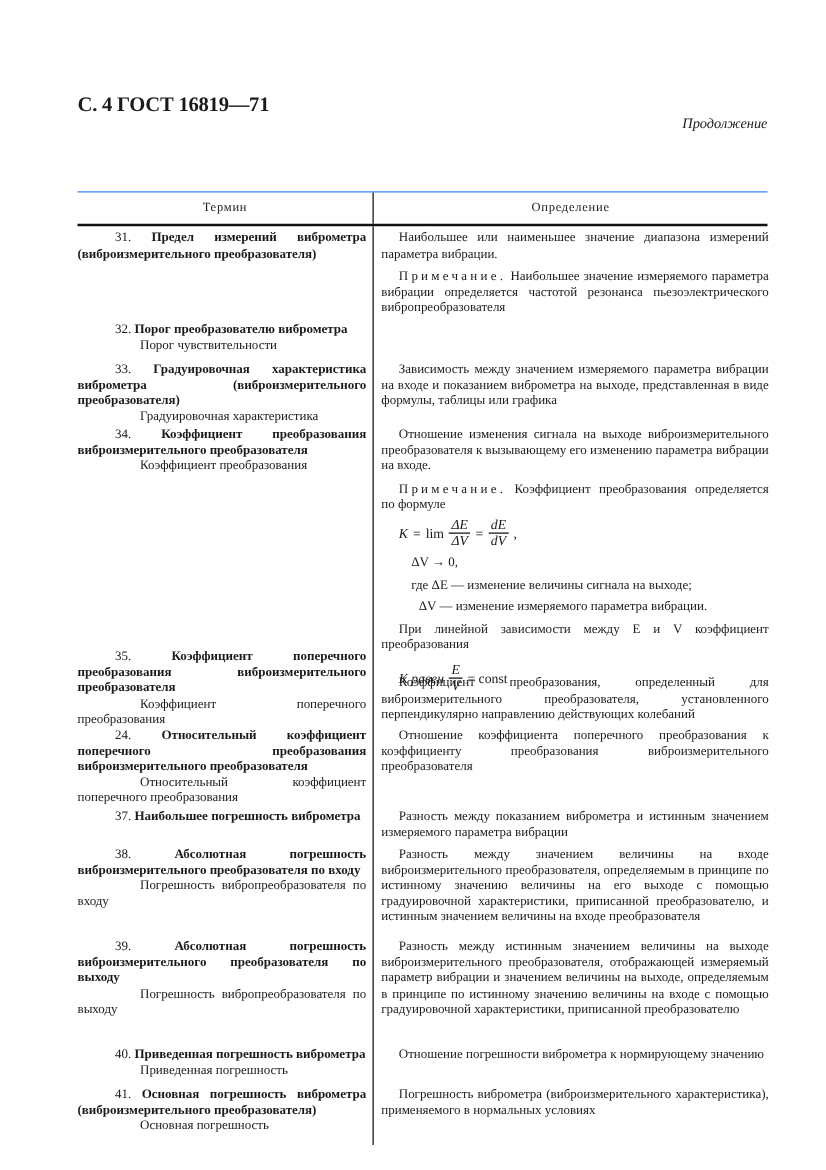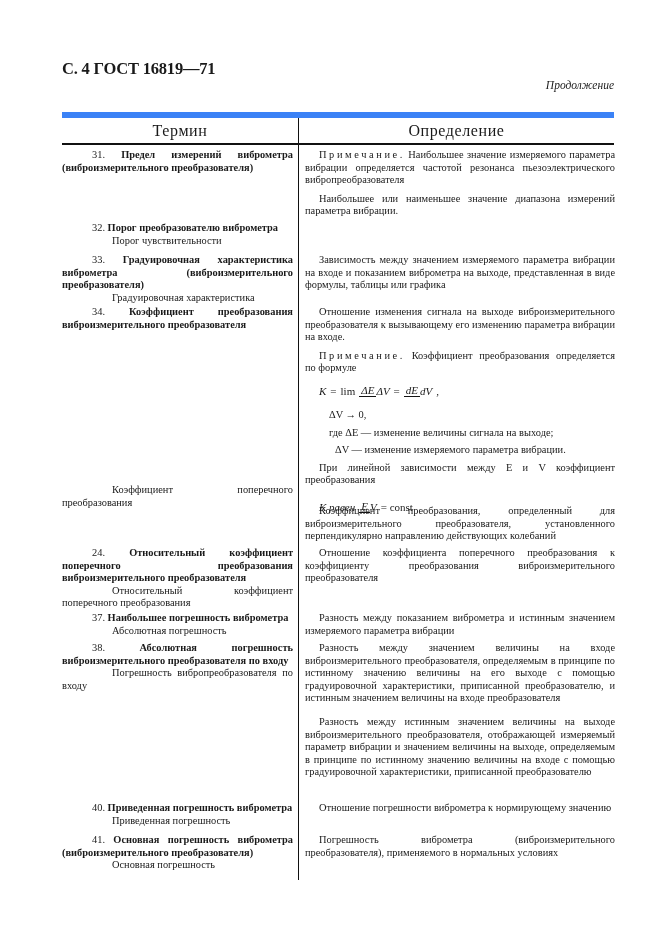--- a/index.html
+++ b/index.html
@@ -1,37 +1,37 @@
 <!DOCTYPE html>
 <html><head>
 <meta charset="utf-8">
 <style>
   html, body { margin:0; padding:0; background:#fff; }
   body { width:661px; height:936px; position:relative; overflow:hidden;
          font-family:"Liberation Serif", "DejaVu Serif", serif; color:#1a1a1a; }
-  .page-header { position:absolute; left:62px; top:59px; font-weight:bold; font-size:16.5px; letter-spacing:-0.2px; }
-  .continuation { position:absolute; right:47px; top:79px; font-style:italic; font-size:11.5px; }
+  .page-header { position:absolute; left:62px; top:74px; font-weight:bold; font-size:16.5px; letter-spacing:-0.2px; }
+  .continuation { position:absolute; right:47px; top:93px; font-style:italic; font-size:11.5px; }
   .table { position:absolute; left:62px; top:112px; width:552px; }
-  .hdr { display:flex; border-top:6px solid #3b82f6; border-bottom:2.5px solid #111; height:25px; font-size:16px; letter-spacing:0.6px; }
+  .hdr { display:flex; border-top:1px solid #3b82f6; border-bottom:2.5px solid #111; height:25px; font-size:10px; letter-spacing:0.6px;margin-top:41px; }
   .hdr div { display:flex; align-items:center; justify-content:center; }
   .hdr .c1 { width:236px; border-right:1.3px solid #111; }
   .hdr .c2 { flex:1; }
   .vline { position:absolute; left:236px; top:0; width:1.3px; height:735px; background:#111; }
   .rows { position:relative; }
   .row { position:absolute; left:0; width:552px; display:flex; font-size:10.4px; line-height:12.6px; }
   .row .term { width:231px; padding-right:5px; text-align:justify; }
   .row .def { width:310px; margin-left:243px; position:absolute; left:0; text-align:justify; }
   .term .main { font-weight:bold; }
   .term .alt { display:block; padding-left:50px; text-indent:0; }
   .term .first { text-indent:30px; display:block; }
   .term .alt2 { display:block; text-indent:50px; }
   .def p { margin:0 0 6px 0; text-indent:14px; }
   .spaced { letter-spacing:2.6px; }
   .formula { margin:2px 0 4px 14px; display:flex; align-items:center; font-style:italic; font-size:11px; height:28px; }
-  .frac { display:inline-flex; align-items:center; margin:0 4px; line-height:12px; }
+  .frac { display:inline-flex; flex-direction:column; align-items:center; margin:0 4px; line-height:12px; }
   .frac .n { border-bottom:1px solid #111; padding:0 2px; }
   .up { font-style:normal; }
   .ln { margin:0 0 5px 24px; }
   .ln2 { margin:0 0 5px 30px; }
 </style>
 </head>
 <body>
 
 <div class="page-header">С. 4 ГОСТ 16819—71</div>
 <div class="continuation">Продолжение</div>
@@ -42,22 +42,22 @@
     <div class="c2">Определение</div>
   </div>
   <div class="rows">
     <div class="vline"></div>
 
     <div class="row" style="top:4px">
       <div class="term">
         <span class="first"><span>31.</span> <span class="main">Предел измерений виброметра (виброизмерительного преобразователя)</span></span>
       </div>
       <div class="def">
+        <p>Наибольшее или наименьшее значение диапазона измерений параметра вибрации.</p>
         <p><span class="spaced">Примечание.</span> <span>Наибольшее значение измеряемого параметра вибрации определяется частотой резонанса пьезоэлектрического вибропреобразователя</span></p>
-        <p>Наибольшее или наименьшее значение диапазона измерений параметра вибрации.</p>
       </div>
     </div>
 
     <div class="row" style="top:77px">
       <div class="term">
         <span class="first"><span>32.</span> <span class="main">Порог преобразователю виброметра</span></span>
         <span class="alt">Порог чувствительности</span>
       </div>
     </div>
 
@@ -67,20 +67,21 @@
         <span class="alt">Градуировочная характеристика</span>
       </div>
       <div class="def">
         <p>Зависимость между значением измеряемого параметра вибрации на входе и показанием виброметра на выходе, представленная в виде формулы, таблицы или графика</p>
       </div>
     </div>
 
     <div class="row" style="top:161px">
       <div class="term">
         <span class="first"><span>34.</span> <span class="main">Коэффициент преобразования виброизмерительного преобразователя</span></span>
+        <span class="alt">Коэффициент преобразования</span>
       </div>
       <div class="def">
         <p>Отношение изменения сигнала на выходе виброизмерительного преобразователя к вызывающему его изменению параметра вибрации на входе.</p>
         <p style="margin-bottom:2px"><span class="spaced">Примечание.</span> <span>Коэффициент преобразования определяется по формуле</span></p>
         <div class="formula">
           <span>K</span>
           <span class="up" style="margin:0 4px">=</span>
           <span class="up">lim</span>
           <span class="frac">
               <span class="n">ΔE</span>
@@ -103,58 +104,62 @@
               <span class="n">E</span>
               <span>V</span>
             </span>
           <span class="up">= const</span>
         </div>
       </div>
     </div>
 
     <div class="row" style="top:339px">
       <div class="term">
+        <span class="first"><span>35.</span> <span class="main">Коэффициент поперечного преобразования виброизмерительного преобразователя</span></span>
         <span class="alt2">Коэффициент поперечного преобразования</span>
       </div>
       <div class="def" style="top:21px">
         <p>Коэффициент преобразования, определенный для виброизмерительного преобразователя, установленного перпендикулярно направлению действующих колебаний</p>
       </div>
     </div>
 
     <div class="row" style="top:402px">
       <div class="term">
         <span class="first"><span>24.</span> <span class="main">Относительный коэффициент поперечного преобразования виброизмерительного преобразователя</span></span>
         <span class="alt2">Относительный коэффициент поперечного преобразования</span>
       </div>
       <div class="def">
         <p>Отношение коэффициента поперечного преобразования к коэффициенту преобразования виброизмерительного преобразователя</p>
       </div>
     </div>
 
     <div class="row" style="top:467px">
       <div class="term">
         <span class="first"><span>37.</span> <span class="main">Наибольшее погрешность виброметра</span></span>
-        <span class="alt">Абсолютная погрешность</span>
       </div>
       <div class="def">
         <p>Разность между показанием виброметра и истинным значением измеряемого параметра вибрации</p>
       </div>
     </div>
 
     <div class="row" style="top:497px">
       <div class="term">
         <span class="first"><span>38.</span> <span class="main">Абсолютная погрешность виброизмерительного преобразователя по входу</span></span>
         <span class="alt2">Погрешность вибропреобразователя по входу</span>
       </div>
       <div class="def">
         <p>Разность между значением величины на входе виброизмерительного преобразователя, определяемым в принципе по истинному значению величины на его выходе с помощью градуировочной характеристики, приписанной преобразователю, и истинным значением величины на входе преобразователя</p>
       </div>
     </div>
 
     <div class="row" style="top:571px">
+      <div class="term">
+        <span class="first"><span>39.</span> <span class="main">Абсолютная погрешность виброизмерительного преобразователя по выходу</span></span>
+        <span class="alt2">Погрешность вибропреобразователя по выходу</span>
+      </div>
       <div class="def">
         <p>Разность между истинным значением величины на выходе виброизмерительного преобразователя, отображающей измеряемый параметр вибрации и значением величины на выходе, определяемым в принципе по истинному значению величины на входе с помощью градуировочной характеристики, приписанной преобразователю</p>
       </div>
     </div>
 
     <div class="row" style="top:657px">
       <div class="term">
         <span class="first"><span>40.</span> <span class="main">Приведенная погрешность виброметра</span></span>
         <span class="alt">Приведенная погрешность</span>
       </div>
@@ -162,17 +167,17 @@
         <p>Отношение погрешности виброметра к нормирующему значению</p>
       </div>
     </div>
 
     <div class="row" style="top:689px">
       <div class="term">
         <span class="first"><span>41.</span> <span class="main">Основная погрешность виброметра (виброизмерительного преобразователя)</span></span>
         <span class="alt">Основная погрешность</span>
       </div>
       <div class="def">
-        <p>Погрешность виброметра (виброизмерительного преобразователя), применяемого в нормальных условиях</p>
+        <p>Погрешность виброметра (виброизмерительного характеристика), применяемого в нормальных условиях</p>
       </div>
     </div>
   </div>
 </div>
 
 </body></html>

